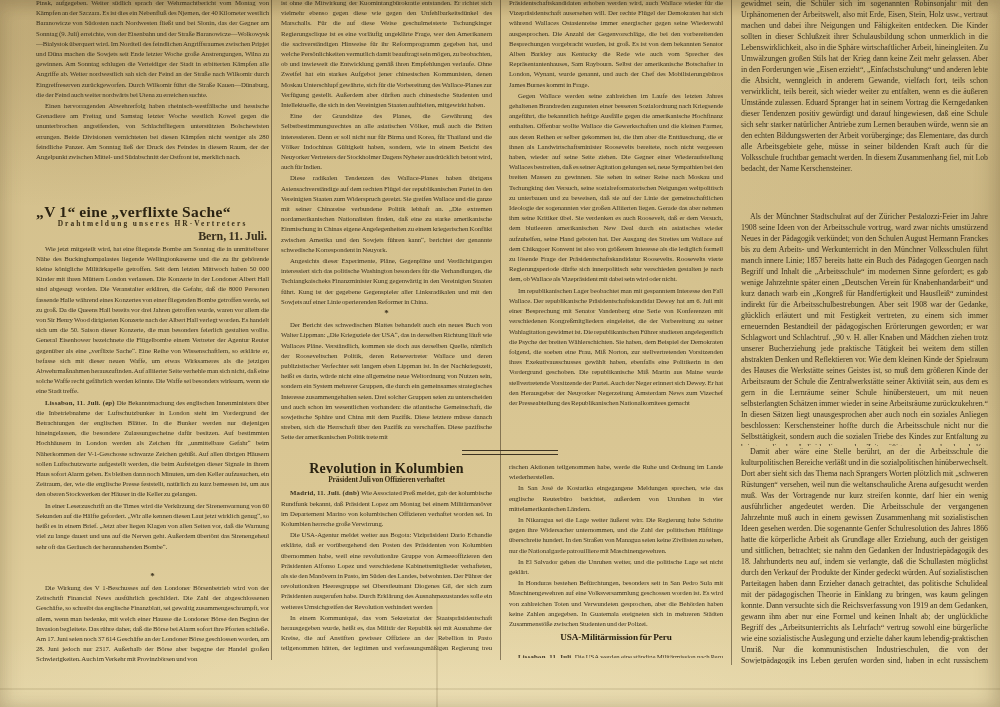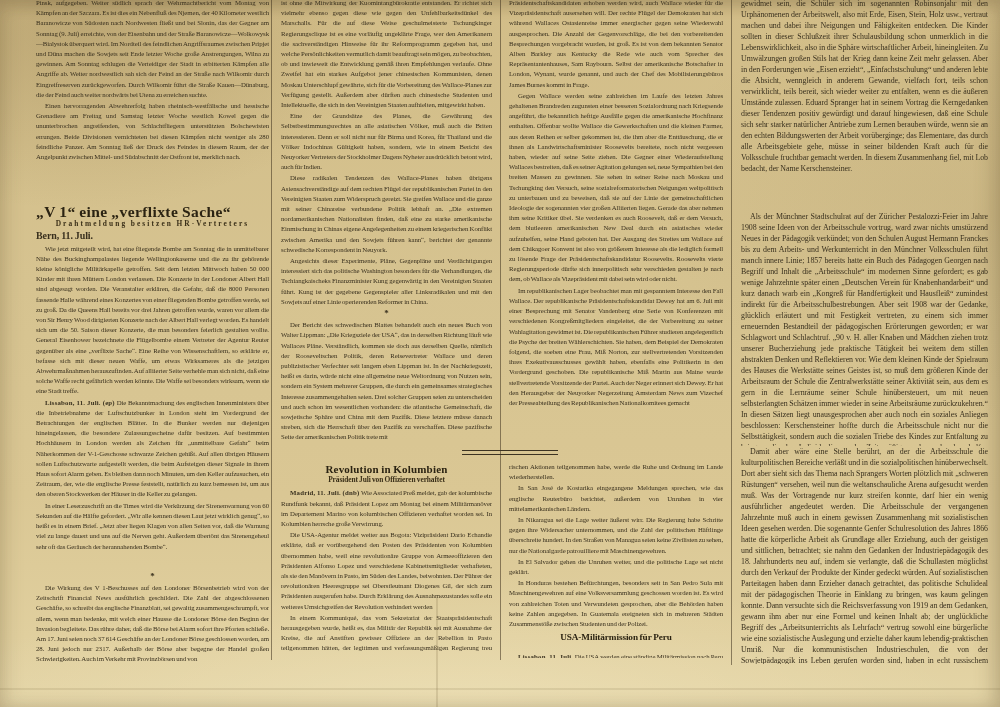--- a/index.html
+++ b/index.html
@@ -17,42 +17,42 @@
     color:#39301e;
   }
   .col{position:absolute;overflow:hidden;text-align:justify;}
   .colA{font-size:6.8px;line-height:10.2px;letter-spacing:-0.08px;word-spacing:-0.5px;}
   .colB{font-size:7.9px;line-height:11.0px;letter-spacing:-0.05px;word-spacing:-0.3px;}
   .b-p{margin:0 0 1px 0;text-indent:9px;}
   .b-p.cont{text-indent:0;}
   .b-p b{font-weight:bold;letter-spacing:0.2px;}
   .b-headline{margin:3px 0 2px 0;font-size:15.5px;font-weight:bold;color:#2b2312;letter-spacing:0.4px;text-indent:0;}
   .b-kicker{text-align:center;font-weight:bold;font-size:7.4px;letter-spacing:2.1px;margin:1px 0 2px 0;color:#3a2f18;}
-  .b-dateline{font-weight:bold;font-size:10px;margin:1px 2px 2px 0;}
-  .b-headline2{margin:2px 0 1px 0;text-align:center;font-size:11px;font-weight:bold;color:#2b2312;letter-spacing:0.2px;}
+  .b-dateline{text-align:right;font-weight:bold;font-size:12px;margin:1px 2px 2px 0;}
+  .b-headline2{margin:2px 0 1px 0;text-align:center;font-size:14px;font-weight:bold;color:#2b2312;letter-spacing:0.2px;}
   .b-subhead{text-align:center;font-weight:bold;font-size:7.4px;margin:0 0 3px 0;color:#3a2f18;}
   .b-headline3{margin:3px 0 10px 0;text-align:center;font-size:9.2px;font-weight:bold;color:#2b2312;}
   .b-star{text-align:center;font-weight:bold;font-size:9px;line-height:11px;margin:1px 0;}
   .vrule{position:absolute;width:1px;background:rgba(62,50,30,0.55);}
   .dblrule{position:absolute;height:2.5px;border-top:1.4px solid #3c3322;border-bottom:1.4px solid #3c3322;}
   .crease-v{position:absolute;background:rgba(100,80,45,0.16);}
   .crease-h{position:absolute;background:rgba(100,80,45,0.12);}
 </style>
 </head>
 <body>
 
 <div id="paper">
 
   <div class="col colA" style="left:36px;top:-2px;width:233px;height:206px;">
       <p class="b-p cont">Pinsk, aufgegeben. Weiter südlich sprach der Wehrmachtbericht vom Montag von Kämpfen an der Szczara. Es ist dies ein Nebenfluß des Njemen, der 40 Kilometer westlich Baranowicze von Südosten nach Nordwesten fließt und bei Slonin, das der Gegner am Sonntag (9. Juli) erreichte, von der Eisenbahn und der Straße Baranowicze—Wolkowysk—Bialystok überquert wird. Im Nordteil des feindlichen Angriffsraumes zwischen Pripjet und Düna machen die Sowjets seit Ende letzter Woche große Anstrengungen, Wilna zu gewinnen. Am Sonntag schlugen die Verteidiger der Stadt in erbitterten Kämpfen alle Angriffe ab. Weiter nordwestlich sah sich der Feind an der Straße nach Wilkomir durch Eingreifreserven zurückgeworfen. Durch Wilkomir führt die Straße Kauen—Dünaburg, die der Feind auch weiter nordwärts bei Utena zu erreichen suchte.</p>
       <p class="b-p">Einen hervorragenden Abwehrerfolg haben rheinisch-westfälische und hessische Grenadiere am Freitag und Samstag letzter Woche westlich Kowel gegen die ununterbrochen angreifenden, von Schlachtfliegern unterstützten Bolschewisten errungen. Beide Divisionen vernichteten bei diesen Kämpfen nicht weniger als 280 feindliche Panzer. Am Sonntag ließ der Druck des Feindes in diesem Raum, der der Angelpunkt zwischen Mittel- und Südabschnitt der Ostfront ist, merklich nach.</p>
     </div>
   <div class="col colA" style="left:36px;top:204px;width:233px;height:366px;">
       <h2 class="b-headline">„V 1“ eine „verflixte Sache“</h2>
-      <div class="b-kicker">Drahtmeldung besitzen HR-Vertreters</div>
+      <div class="b-kicker">Drahtmeldung unseres HR-Vertreters</div>
       <div class="b-dateline">Bern, 11. Juli.</div>
       <p class="b-p">Wie jetzt mitgeteilt wird, hat eine fliegende Bombe am Sonntag die in unmittelbarer Nähe des Buckinghampalastes liegende Wellingtonkaserne und die zu ihr gehörende kleine königliche Militärkapelle getroffen. Seit dem letzten Mittwoch haben 50 000 Kinder mit ihren Müttern London verlassen. Die Konzerte in der Londoner Albert Hall sind abgesagt worden. Die Veranstalter erklären, die Gefahr, daß die 8000 Personen fassende Halle während eines Konzertes von einer fliegenden Bombe getroffen werde, sei zu groß. Da die Queens Hall bereits vor drei Jahren getroffen wurde, waren vor allem die von Sir Henry Wood dirigierten Konzerte nach der Albert Hall verlegt worden. Es handelt sich um die 50. Saison dieser Konzerte, die man besonders feierlich gestalten wollte. General Eisenhower bezeichnete die Flügelbombe einem Vertreter der Agentur Reuter gegenüber als eine „verflixte Sache“. Eine Reihe von Wissenschaftlern, so erklärte er, befasse sich mit dieser neuen Waffe, um etwas Wirksameres als die jetzigen Abwehrmaßnahmen herauszufinden. Auf alliierter Seite verhehle man sich nicht, daß eine solche Waffe recht gefährlich werden könnte. Die Waffe sei besonders wirksam, wenn sie eine Stadt treffe.</p>
       <p class="b-p"><b>Lissabon, 11. Juli. (ep) </b>Die Bekanntmachung des englischen Innenministers über die Inbetriebnahme der Luftschutzbunker in London steht im Vordergrund der Betrachtungen der englischen Blätter. In die Bunker werden nur diejenigen hineingelassen, die besondere Zulassungsscheine dafür besitzen. Auf bestimmten Hochhäusern in London werden als Zeichen für „unmittelbare Gefahr“ beim Näherkommen der V-1-Geschosse schwarze Zeichen gehißt. Auf allen übrigen Häusern sollen Luftschutzwarte aufgestellt werden, die beim Aufsteigen dieser Signale in ihrem Haus sofort Alarm geben. Es bleiben dann noch Minuten, um den Keller aufzusuchen, ein Zeitraum, der, wie die englische Presse feststellt, natürlich zu kurz bemessen ist, um aus den oberen Stockwerken der Häuser in die Keller zu gelangen.</p>
       <p class="b-p">In einer Leserzuschrift an die Times wird die Verkürzung der Sirenenwarnung von 60 Sekunden auf die Hälfte gefordert. „Wir alle kennen diesen Laut jetzt wirklich genug“, so heißt es in einem Brief. „Jetzt aber liegen Klagen von allen Seiten vor, daß die Warnung viel zu lange dauert und uns auf die Nerven geht. Außerdem übertönt das Sirenengeheul sehr oft das Geräusch der herannahenden Bombe“.</p>
     </div>
   <div class="col colA" style="left:36px;top:570px;width:233px;height:100px;">
       <div class="b-star">*</div>
       <p class="b-p">Die Wirkung des V 1-Beschusses auf den Londoner Börsenbetrieb wird von der Zeitschrift Financial News ausführlich geschildert. Die Zahl der abgeschlossenen Geschäfte, so schreibt das englische Finanzblatt, sei gewaltig zusammengeschrumpft, vor allem, wenn man bedenke, mit welch einer Hausse die Londoner Börse den Beginn der Invasion begleitete. Das rühre daher, daß die Börse bei Alarm sofort ihre Pforten schließe. Am 17. Juni seien noch 37 614 Geschäfte an der Londoner Börse geschlossen worden, am 28. Juni jedoch nur 2317. Außerhalb der Börse aber begegne der Handel großen Schwierigkeiten. Auch im Verkehr mit Provinzbörsen und von</p>
     </div>
 

